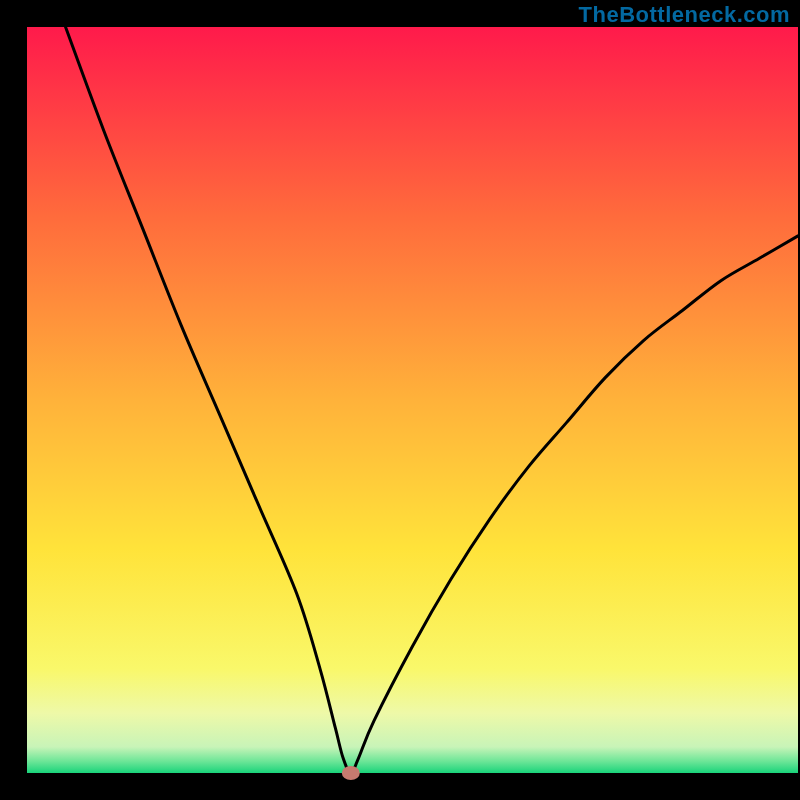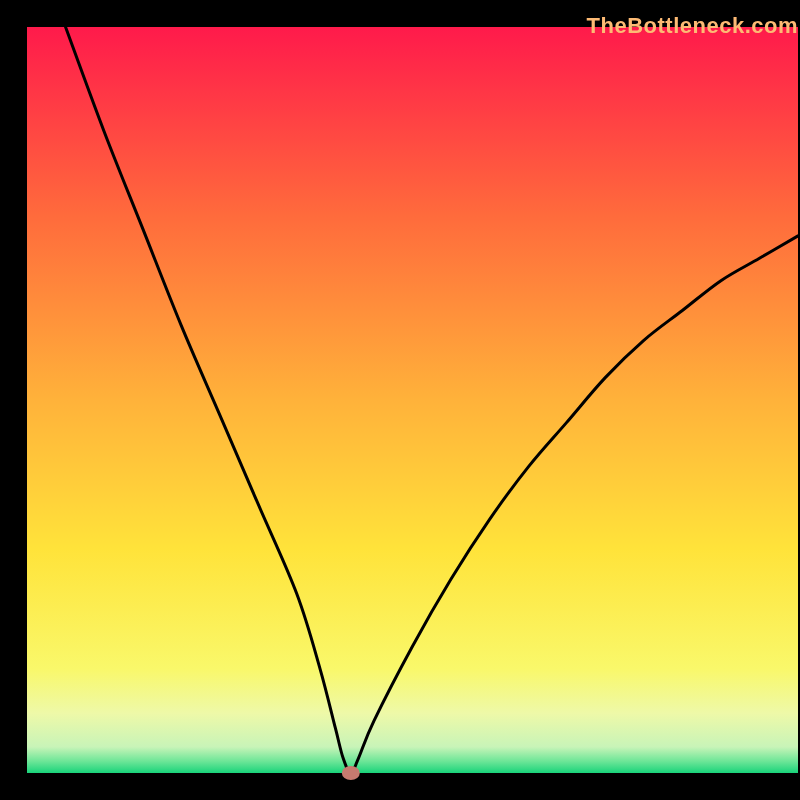--- a/index.html
+++ b/index.html
@@ -15,27 +15,26 @@
     position: relative;
     width: 800px;
     height: 800px;
   }
   svg {
     display: block;
   }
   .watermark {
     position: absolute;
     top: 2px;
-    right: 2px;
-    color: #fdba74;
+    right: 10px;
+    color: #0369a1;
     font-size: 22px;
     font-weight: 600;
     letter-spacing: 0.5px;
     user-select: none;
-    margin-top: 11px;
   }
 </style>
 </head>
 <body>
 
 <div class="canvas-wrap">
   <div class="watermark">TheBottleneck.com</div>
   <svg id="chart-svg" width="800" height="800" viewBox="0 0 800 800">
     <defs>
       <linearGradient id="bg-grad" x1="0" y1="0" x2="0" y2="1">

